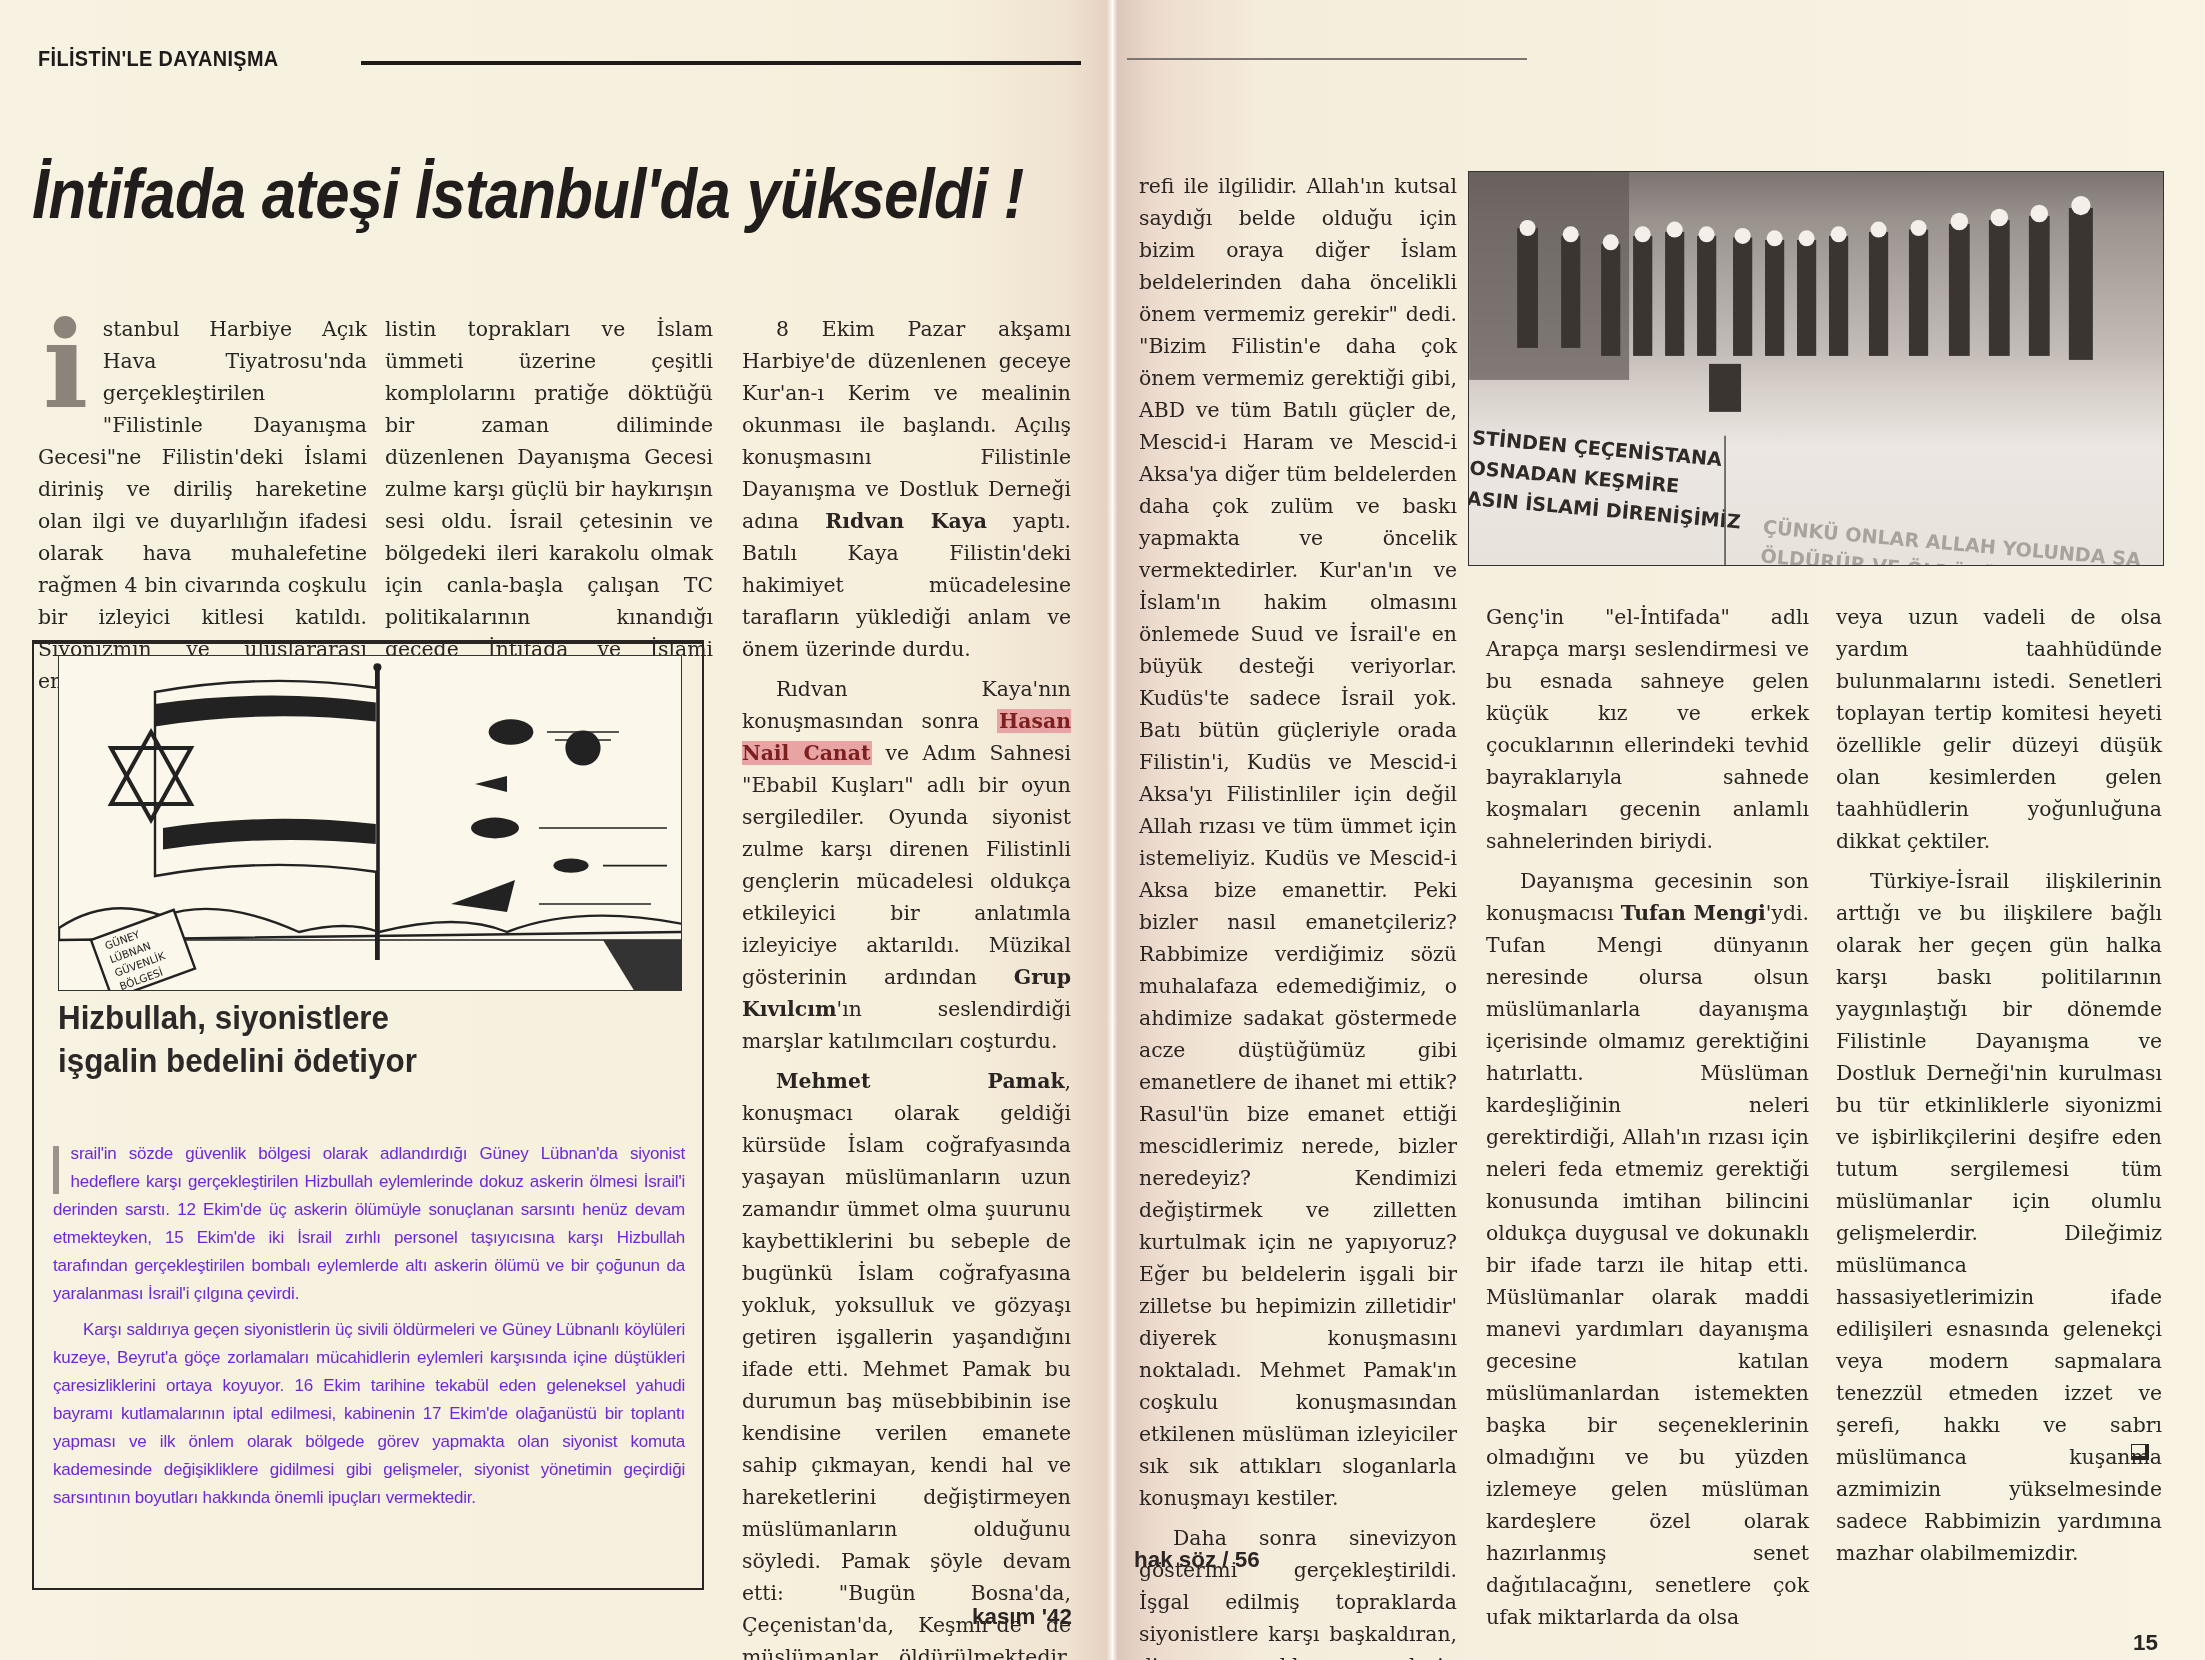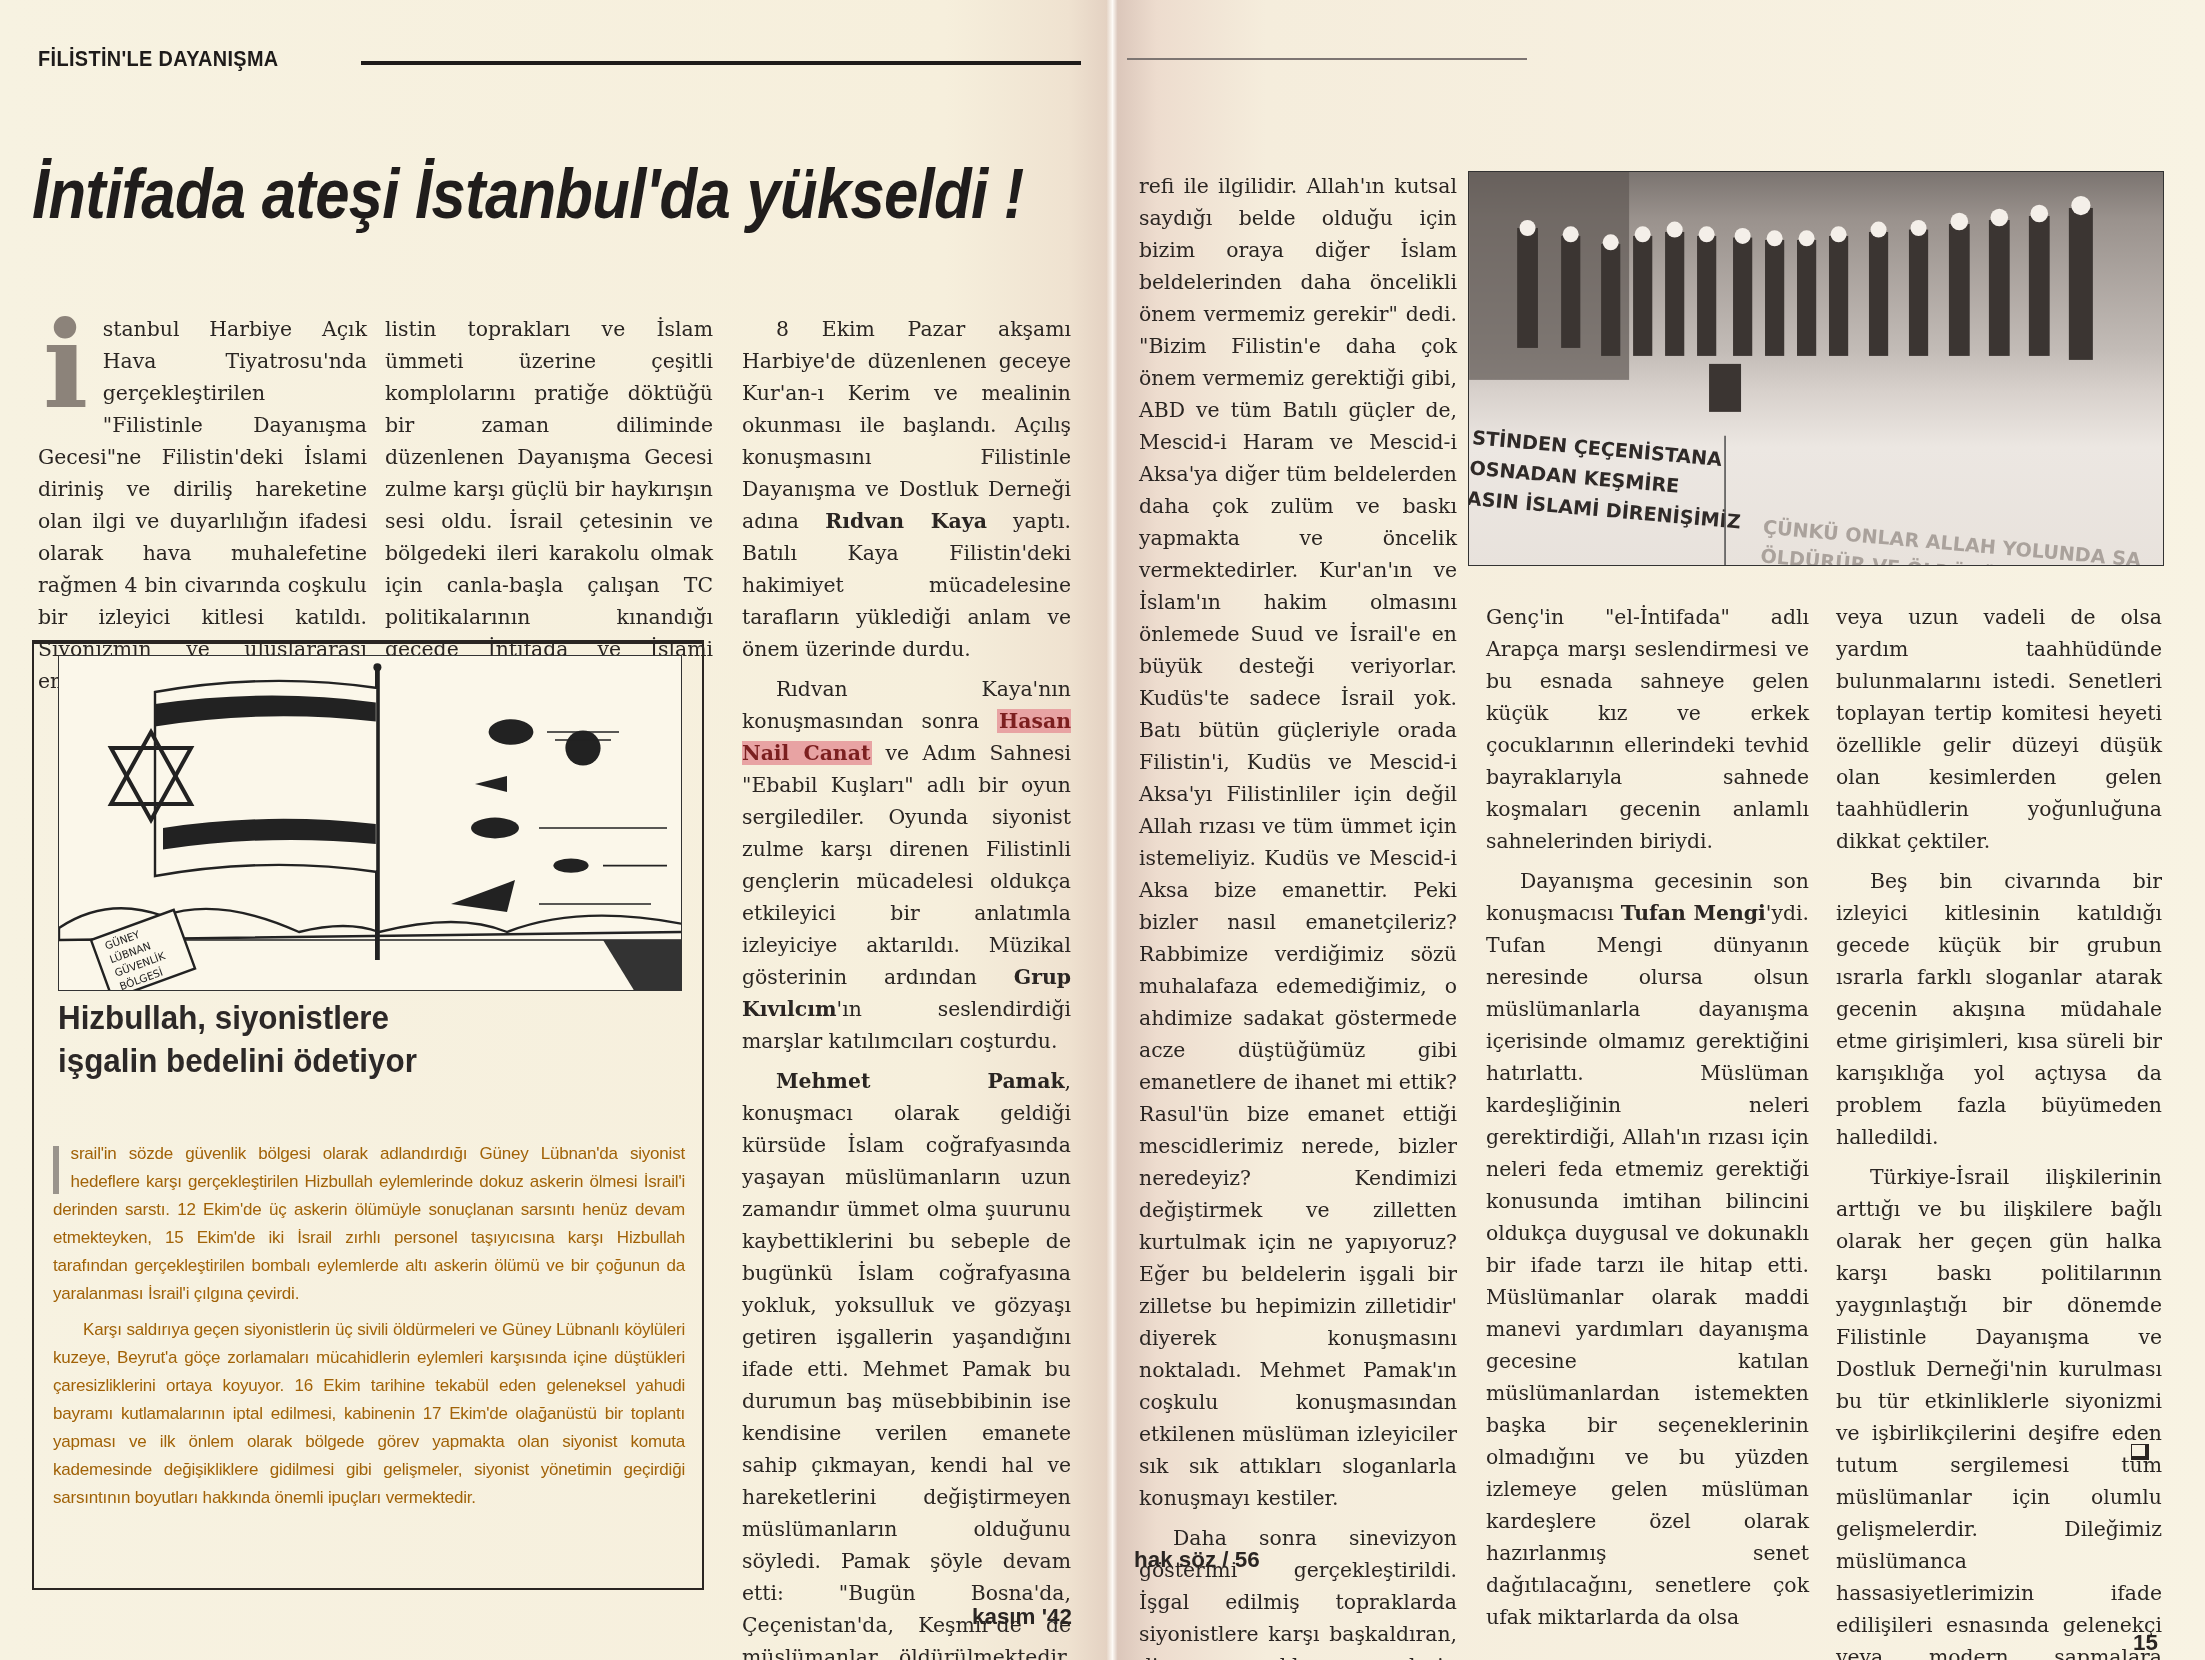--- a/index.html
+++ b/index.html
@@ -24,21 +24,21 @@
   .indent { text-indent: 34px; }
   .col b { font-weight: 700; }
   .highlight { background: #e8a3a3; color: #7b1f1f; font-weight: 700; padding: 0 1.6px; }
 
   .dropcap { float: left; font-family: "DejaVu Serif", serif; font-size: 120px; line-height: 94px; color: #8c837a; margin: 4.8px 14.4px 0 4.8px; font-weight: 700; }
 
   
   .sidebar { position: absolute; left: 32px; top: 640px; width: 672px; height: 950px; border: 2.4px solid #2a2522; border-top-width: 4px; }
   .cartoon { position: absolute; left: 24px; top: 11.2px; width: 624px; height: 336px; border: 1.6px solid #333; background: #fbf7ea; overflow: hidden; }
   .sidebar-title { position: absolute; left: 24px; top: 352px; font-family: "Liberation Sans", sans-serif; font-weight: 700; font-size: 33px; line-height: 43px; color: #2c2827; transform: scaleX(0.95); transform-origin: left; }
-  .sidebar-body { position: absolute; left: 19px; top: 496px; width: 632px; font-family: "Liberation Sans", sans-serif; font-size: 17px; line-height: 28px; text-align: justify; color: #a16207; letter-spacing: -0.2px; }
+  .sidebar-body { position: absolute; left: 19px; top: 496px; width: 632px; font-family: "Liberation Sans", sans-serif; font-size: 17px; line-height: 28px; text-align: justify; color: #6d28d9; letter-spacing: -0.2px; }
   .sidebar-body p + p { text-indent: 30px; margin-top: 8px; }
   .sb-drop { float: left; width: 6.4px; height: 48px; background: #9a948c; margin: 6.4px 11.2px 0 0; }
 
   .photo { position: absolute; left: 1468px; top: 171px; width: 696px; height: 395px; border: 1.6px solid #333; background: linear-gradient(180deg, #7b7470 0%, #9a928d 12%, #c2bbb6 45%, #d8d1cc 56%, #ece7e2 70%, #e8e2dc 100%); overflow: hidden; }
 
   .folio { position: absolute; font-family: "Liberation Sans", sans-serif; font-weight: 700; font-size: 22.4px; color: #2a2522; }
   .end-mark { position: absolute; left: 2131px; top: 1444px; width: 17.6px; height: 16px; border: 1.6px solid #2a2522; border-right-width: 4px; border-bottom-width: 4px; }
 </style>
 </head>
 <body>
@@ -183,21 +183,20 @@
   </svg>
 </div>
 
 <div class="col" style="left:1486px; top:601px; width:323px;">
   <p>Genç'in "el-İntifada" adlı Arapça marşı seslendirmesi ve bu esnada sahneye gelen küçük kız ve erkek çocuklarının ellerindeki tevhid bayraklarıyla sahnede koşmaları gecenin anlamlı sahnelerinden biriydi.</p>
   <p class="indent"><span>Dayanışma gecesinin son konuşmacısı </span><b>Tufan Mengi</b><span>'ydi. Tufan Mengi dünyanın neresinde olursa olsun müslümanlarla dayanışma içerisinde olmamız gerektiğini hatırlattı. Müslüman kardeşliğinin neleri gerektirdiği, Allah'ın rızası için neleri feda etmemiz gerektiği konusunda imtihan bilincini oldukça duygusal ve dokunaklı bir ifade tarzı ile hitap etti. Müslümanlar olarak maddi manevi yardımları dayanışma gecesine katılan müslümanlardan istemekten başka bir seçeneklerinin olmadığını ve bu yüzden izlemeye gelen müslüman kardeşlere özel olarak hazırlanmış senet dağıtılacağını, senetlere çok ufak miktarlarda da olsa</span></p>
 </div>
 
 <div class="col" style="left:1836px; top:601px; width:326px;">
   <p>veya uzun vadeli de olsa yardım taahhüdünde bulunmalarını istedi. Senetleri toplayan tertip komitesi heyeti özellikle gelir düzeyi düşük olan kesimlerden gelen taahhüdlerin yoğunluğuna dikkat çektiler.</p>
-  <p class="indent">Beş bin civarında bir izleyici kitlesinin katıldığı gecede küçük bir grubun ısrarla farklı sloganlar atarak gecenin akışına müdahale etme girişimleri, kısa süreli bir karışıklığa yol açtıysa da problem fazla büyümeden halledildi.</p>
   <p class="indent">Türkiye-İsrail ilişkilerinin arttığı ve bu ilişkilere bağlı olarak her geçen gün halka karşı baskı politilarının yaygınlaştığı bir dönemde Filistinle Dayanışma ve Dostluk Derneği'nin kurulması bu tür etkinliklerle siyonizmi ve işbirlikçilerini deşifre eden tutum sergilemesi tüm müslümanlar için olumlu gelişmelerdir. Dileğimiz müslümanca hassasiyetlerimizin ifade edilişileri esnasında gelenekçi veya modern sapmalara tenezzül etmeden izzet ve şerefi, hakkı ve sabrı müslümanca kuşanma azmimizin yükselmesinde sadece Rabbimizin yardımına mazhar olabilmemizdir.</p>
 </div>
 
 <div class="end-mark"></div>
 
 <div class="folio" style="left:1134px; top:1511px;margin-top:36px;">hak söz / 56</div>
 <div class="folio" style="left:2133px; top:1630px;">15</div>
 
 
 </body></html>

